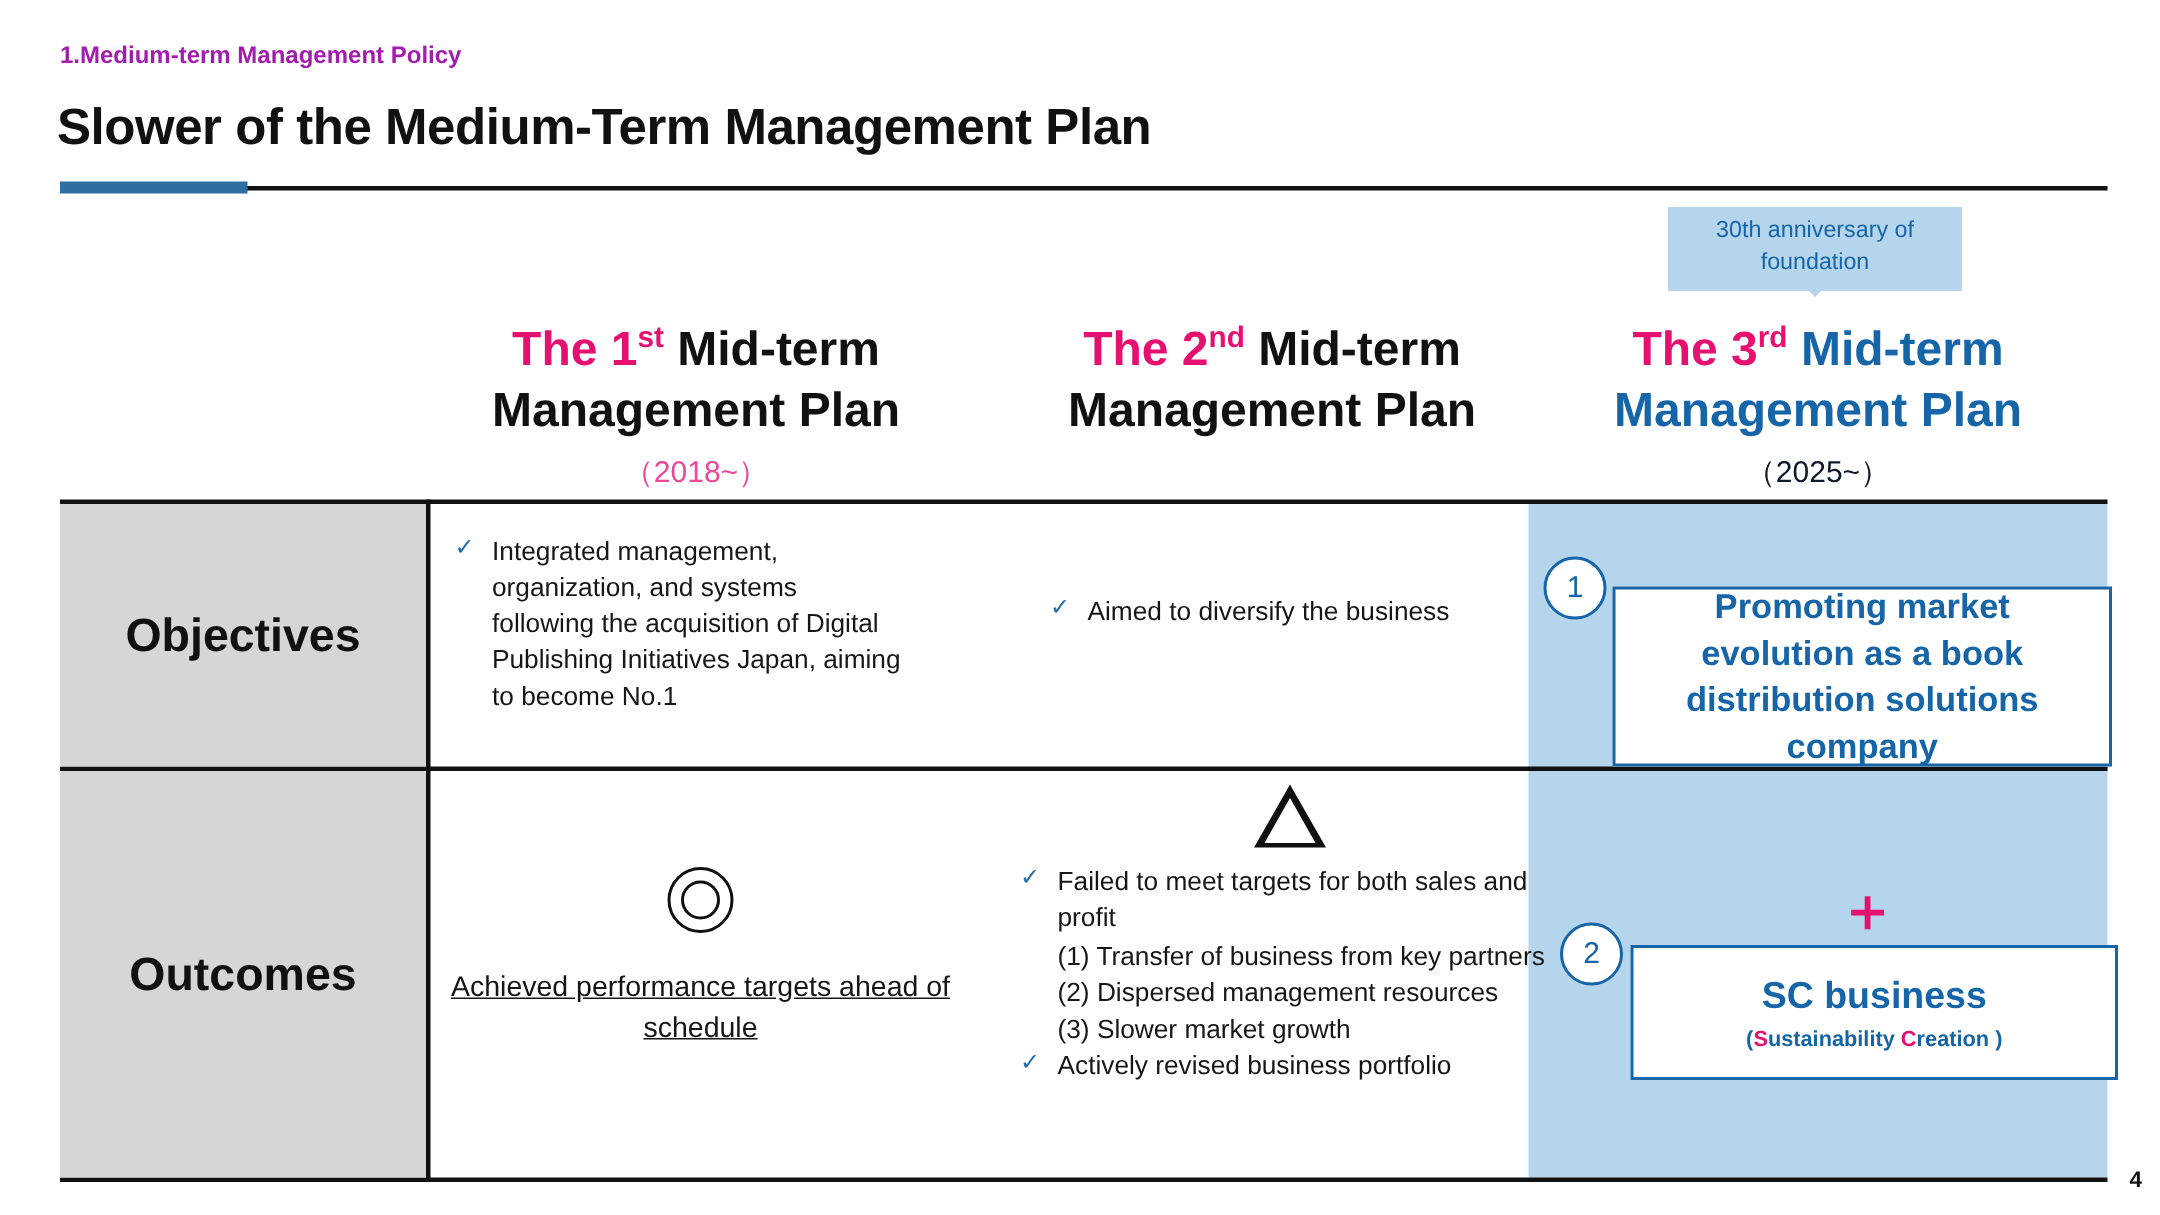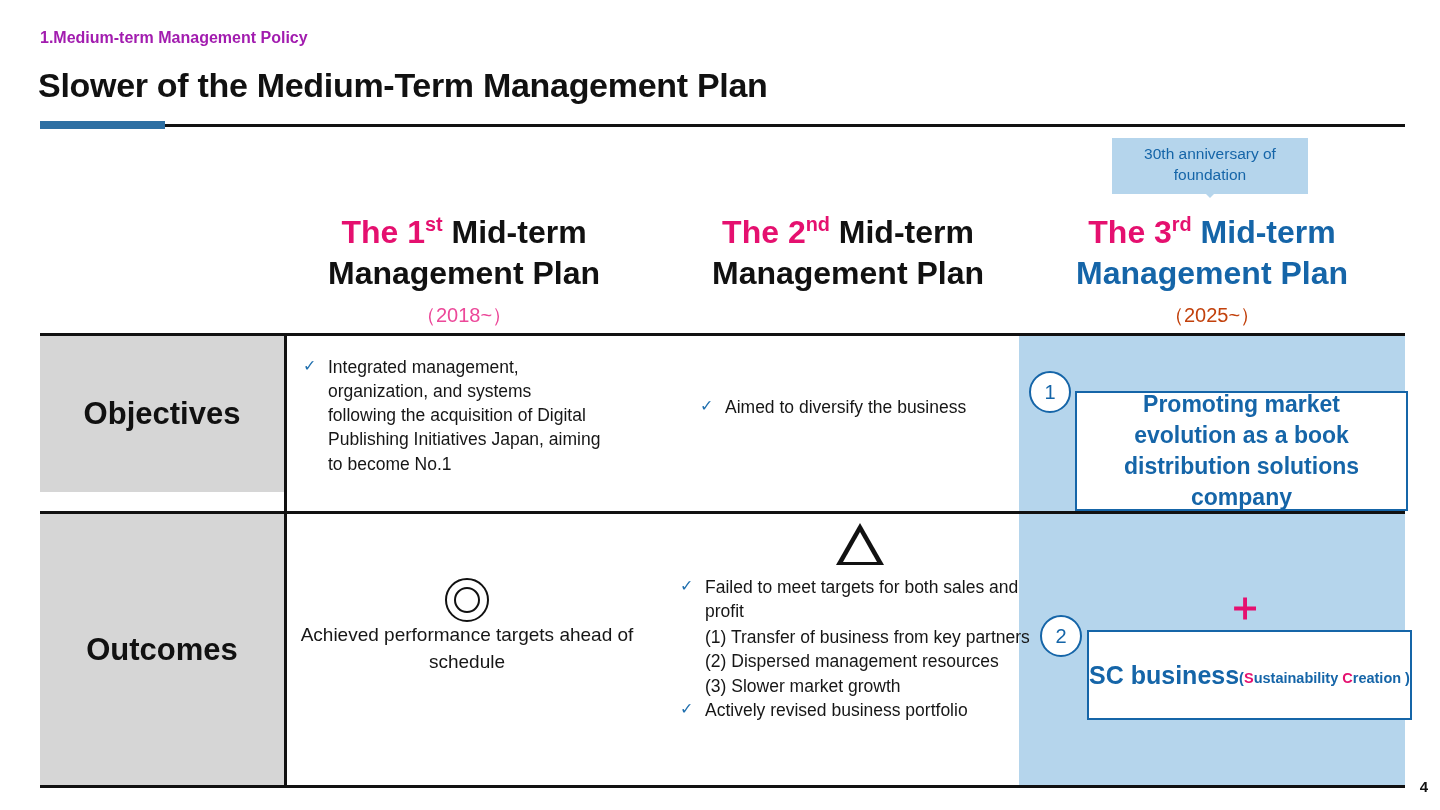--- a/index.html
+++ b/index.html
@@ -82,21 +82,21 @@
     line-height: 1.28;
   }
   .col-head .l1 { font-size: 32px; font-weight: bold; color: #111111; }
   .col-head .l1 .accent { color: #e5106f; }
   .col-head .yr { font-size: 20px; color: #ec4899; margin-top: 9px; }
   .col-head.c1 { left: 286px; width: 356px; }
   .col-head.c2 { left: 668px; width: 360px; }
   .col-head.c3 { left: 1018px; width: 388px; }
   .col-head.c3 .l1 { color: #1565a8; }
   .col-head.c3 .l1 .accent { color: #e5106f; }
-  .col-head.c3 .yr { color: #c2410c; }
+  .col-head.c3 .yr { color: #0f172a; }
   sup { font-size: 0.62em; vertical-align: super; line-height: 0; }
 
   
   .tbl {
     position: absolute;
     left: 40px;
     top: 333px;
     width: 1365px;
     height: 455px;
   }
@@ -124,21 +124,21 @@
     left: 0;
     width: 244px;
     background: #d6d6d6;
     display: flex;
     align-items: center;
     justify-content: center;
     font-size: 31px;
     font-weight: bold;
     color: #111111;
   }
-  .rowlabel.r1 { top: 3px; height: 156px; }
+  .rowlabel.r1 { top: 3px; height: 175px; }
   .rowlabel.r2 { top: 181px; height: 271px; }
 
   
   .col3-bg {
     position: absolute;
     left: 979px;
     top: 3px;
     width: 386px;
     height: 449px;
     background: #b5d5ec;
@@ -186,24 +186,25 @@
     left: 50%; top: 50%;
     transform: translate(-50%, -50%);
     width: 22px; height: 22px;
     border: 2.5px solid #111111;
     border-radius: 50%;
   }
   .c1-out {
     left: 247px; top: 245px; width: 360px; text-align: center;
   }
   .c1-out .cap {
-    margin-top: 0;
+    margin-top: 24px;
     font-size: 19px;
     line-height: 1.42;
     color: #161616;
+    text-decoration: underline;
   }
 
   
   .sym-tri {
     width: 0; height: 0;
     border-left: 24px solid transparent;
     border-right: 24px solid transparent;
     border-bottom: 42px solid #111111;
     position: relative;
     margin: 0 auto;
@@ -249,21 +250,21 @@
   }
   .badge1 { left: 989px; top: 38px; }
   .plus {
     position: absolute;
     left: 1150px; top: 246px;
     font-size: 40px; font-weight: bold; color: #e5106f;
     width: 110px; text-align: center;
   }
   .box3b {
     left: 1047px; top: 297px; width: 325px; height: 90px;
-    display: flex; align-items: center; justify-content: center;
+    display: flex; flex-direction: column; align-items: center; justify-content: center;
   }
   .box3b .t1 { font-size: 25px; }
   .box3b .t2 { font-size: 14.5px; margin-top: 6px; color: #1565a8; font-weight: bold; }
   .box3b .t2 .mag { color: #e5106f; }
   .badge2 { left: 1000px; top: 282px; }
 
   
   .pgnum {
     position: absolute;
     right: 12px;

